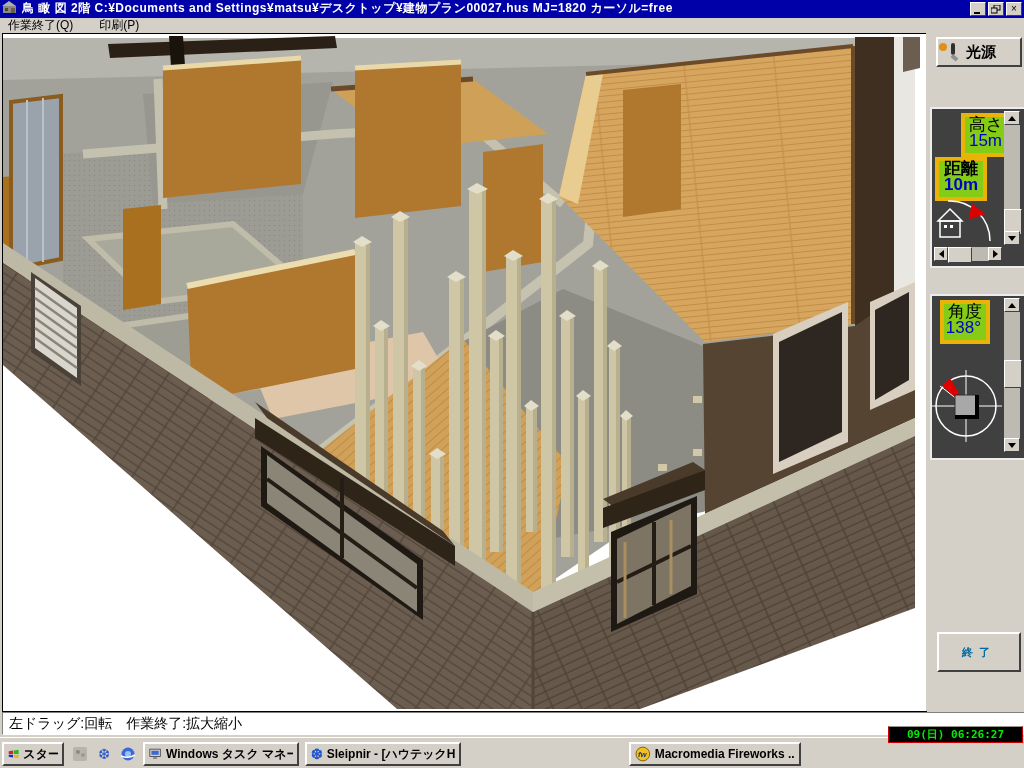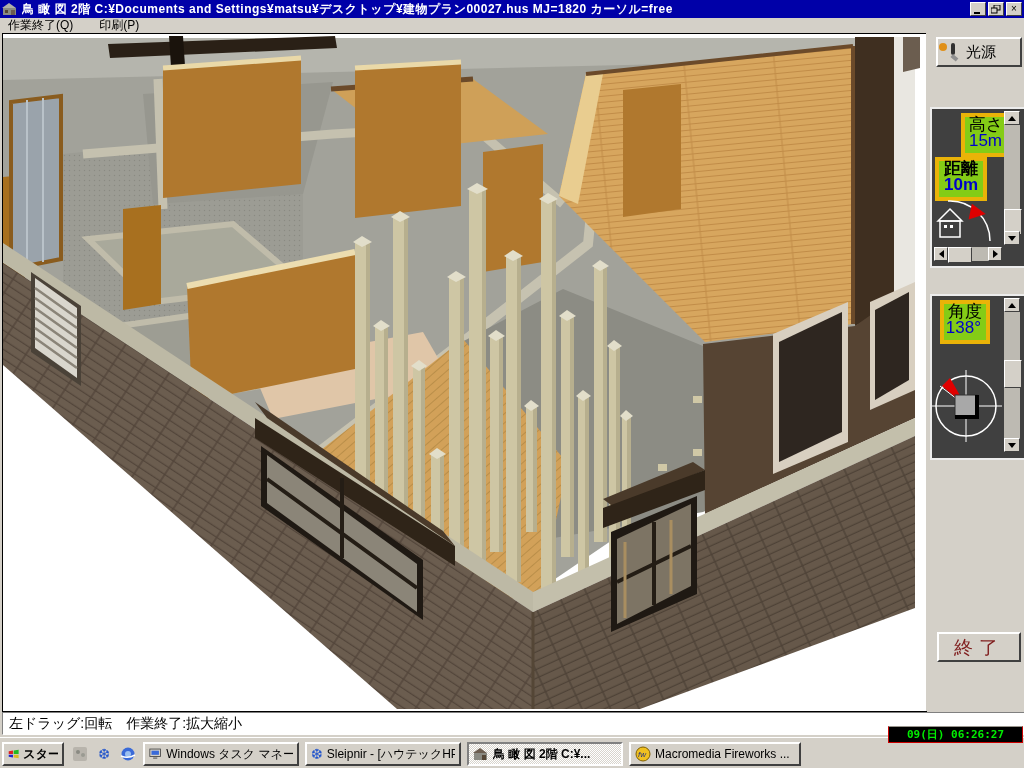--- a/index.html
+++ b/index.html
@@ -1,48 +1,48 @@
 <!DOCTYPE html>
 <html><head>
 <meta charset="utf-8">
 <style>
   html,body{margin:0;padding:0;background:#777;}
   #screen{position:relative;width:1024px;height:768px;background:#D4D0C8;overflow:hidden;
     font-family:"Liberation Sans",sans-serif;-webkit-font-smoothing:none;}
   
   .titlebar{position:absolute;left:0;top:0;width:1024px;height:18px;background:#0000A8;
-    display:flex;align-items:center;color:#fff;font-size:12px;font-weight:bold;}
+    display:flex;color:#fff;font-size:12px;font-weight:bold;}
   .app-icon{width:16px;height:14px;margin:0 4px 0 2px;flex:0 0 auto;}
   .title-text{white-space:nowrap;overflow:hidden;letter-spacing:0.5px;}
   .win-btns{position:absolute;right:2px;top:2px;display:flex;gap:2px;}
   .wbtn{width:16px;height:14px;background:#D4D0C8;border:1px solid;border-color:#fff #404040 #404040 #fff;
     display:flex;align-items:center;justify-content:center;font-size:10px;line-height:10px;color:#000;padding:0;}
   .menubar{position:absolute;left:0;top:18px;width:1024px;height:14px;background:#D4D0C8;
     display:flex;gap:26px;align-items:center;font-size:12px;color:#000;padding-left:8px;}
   .menu-item{white-space:nowrap;}
   
   .viewport{position:absolute;left:2px;top:33px;width:923px;height:677px;background:#fff;border:1px solid #000;}
   .viewport svg{display:block;}
   
   .rpanel{position:absolute;left:926px;top:32px;width:98px;height:679px;background:#D4D0C8;}
-  .raised{background:#D4D0C8;border:2px solid;border-color:#ffffff #404040 #404040 #ffffff;}
+  .raised{background:#D4D0C8;border:2px solid;border-color:#ffffff #404040 #404040 #ffffff;font-weight:bold;}
   .btn-light{position:absolute;left:10px;top:5px;width:86px;height:30px;display:flex;align-items:center;gap:4px;padding:0;font-size:15px;color:#000;}
   .darkpanel{position:absolute;left:4px;width:92px;background:#404040;border:2px solid #ececec;}
   .readout{position:absolute;background:#84cc16;border:4px solid #eab308;font-size:17px;line-height:16px;color:#000;text-align:center;}
   .readout .val{color:#0000CC;display:block;text-align:right;padding-right:5px;}
   .sb-btn{position:absolute;background:#D4D0C8;border:1px solid;border-color:#fff #404040 #404040 #fff;
     display:flex;align-items:center;justify-content:center;padding:0;}
   .sb-thumb{position:absolute;background:#D4D0C8;border:1px solid;border-color:#fff #404040 #404040 #fff;}
   .sb-track{position:absolute;background:#bdbab2;}
   .tri{width:0;height:0;display:block;}
   .tri.up{border-left:4px solid transparent;border-right:4px solid transparent;border-bottom:5px solid #000;}
   .tri.dn{border-left:4px solid transparent;border-right:4px solid transparent;border-top:5px solid #000;}
   .tri.lf{border-top:4px solid transparent;border-bottom:4px solid transparent;border-right:5px solid #000;}
   .tri.rt{border-top:4px solid transparent;border-bottom:4px solid transparent;border-left:5px solid #000;}
-  .btn-exit{position:absolute;left:11px;top:600px;width:84px;height:30px;font-size:19px;color:#7f1d1d;letter-spacing:6px;text-align:center;}
+  .btn-exit{position:absolute;left:11px;top:600px;width:84px;height:40px;font-size:11px;color:#0369a1;letter-spacing:6px;text-align:center;}
   
   .statusbar{position:absolute;left:2px;top:712px;width:1018px;height:21px;background:#fff;
     border:1px solid;border-color:#808080 #fff #fff #808080;display:flex;align-items:center;font-size:14px;color:#000;padding-left:6px;}
   
   .taskbar{position:absolute;left:0;top:737px;width:1024px;height:31px;background:#D4D0C8;border-top:1px solid #fff;}
   .tb-btn{position:absolute;top:4px;height:24px;display:flex;align-items:center;gap:4px;font-size:12px;color:#000;
     padding:0 4px;overflow:hidden;white-space:nowrap;}
   .tb-btn .lbl{overflow:hidden;text-overflow:clip;}
   .tb-active{border-color:#808080 #ffffff #ffffff #808080;
     background-image:conic-gradient(#fff 0 25%,#d8d4cc 0 50%,#fff 0 75%,#d8d4cc 0);background-size:2px 2px;}
@@ -389,28 +389,20 @@
         <rect x="1" y="1" width="13" height="9" fill="#D4D0C8" stroke="#404040"></rect>
           <rect x="3" y="3" width="9" height="5" fill="#3A6AD8"></rect>
           <rect x="5" y="11" width="5" height="2" fill="#808080"></rect>
       </svg>
       <span class="lbl">Windows タスク マネージャ</span>
     </button>
     <button class="raised tb-btn" style="left:305px;width:156px;">
       <span style="color:#2255CC;font-size:14px;">❆</span>
       <span class="lbl">Sleipnir - [ハウテックHP]</span>
     </button>
-    <button class="raised tb-btn tb-active" style="left:467px;width:156px;font-weight:bold;">
-      <svg width="16" height="14" viewBox="0 0 16 14">
-        <rect x="1" y="6" width="13" height="7" fill="#8a8a82"></rect>
-          <polygon points="0,6 7,1 14,6" fill="#6b5d4f"></polygon>
-          <rect x="9" y="8" width="4" height="5" fill="#544636"></rect>
-      </svg>
-      <span class="lbl">鳥 瞰 図  2階  C:¥...</span>
-    </button>
     <button class="raised tb-btn" style="left:629px;width:172px;">
       <svg width="16" height="16" viewBox="0 0 16 16">
         <circle cx="8" cy="8" r="7" fill="#F0C020" stroke="#806000"></circle>
           <text x="3" y="11" font-size="8" font-style="italic" fill="#203080" font-family="Liberation Sans,sans-serif">fw</text>
       </svg>
       <span class="lbl">Macromedia Fireworks ...</span>
     </button>
 
   </div>
 

